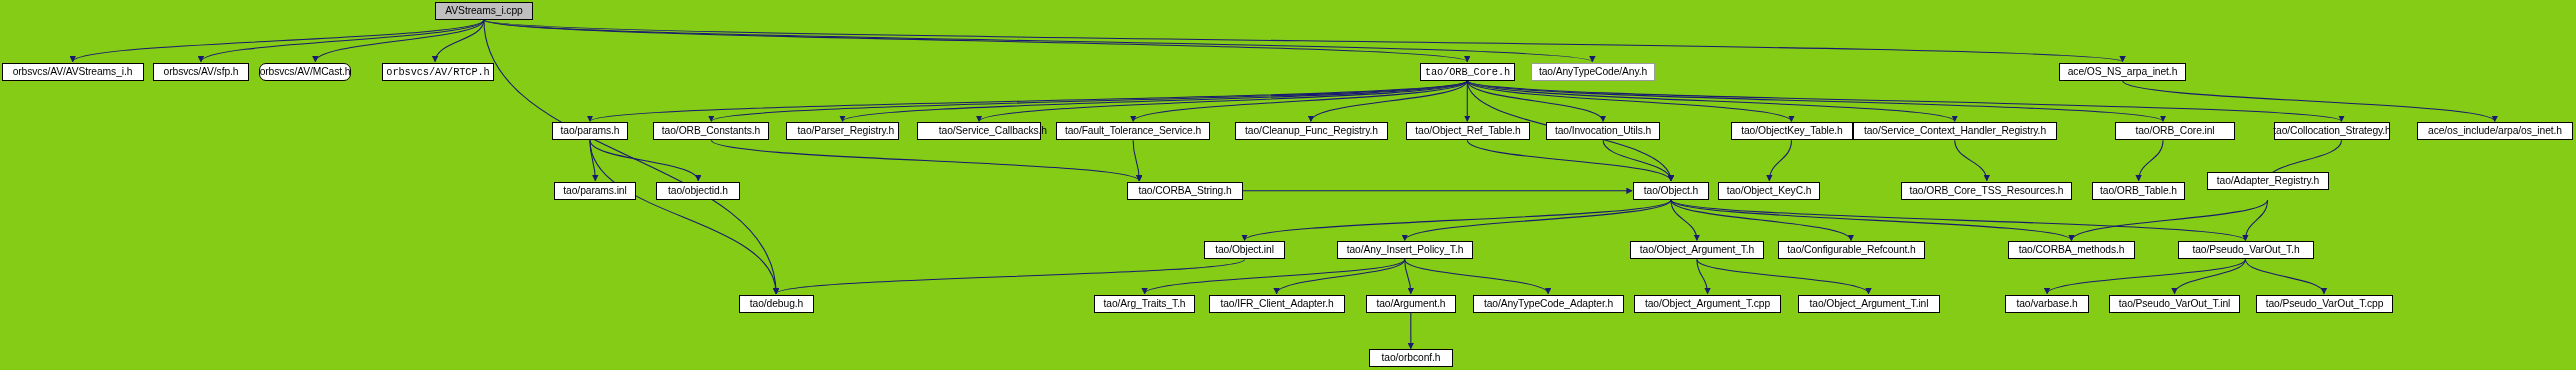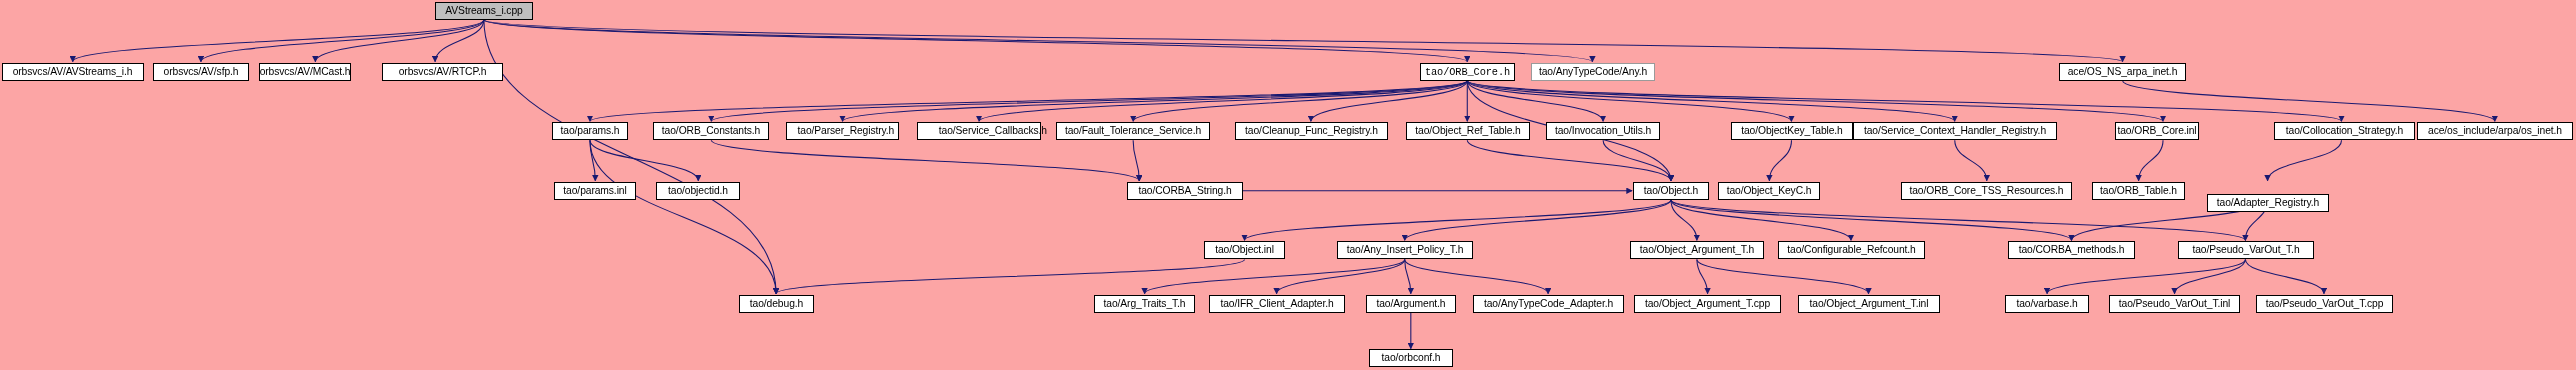--- a/index.html
+++ b/index.html
@@ -4,21 +4,21 @@
 <style>
   html, body {
     margin: 0;
     padding: 0;
     background: #ffffff;
   }
   #graph {
     position: relative;
     width: 2576px;
     height: 370px;
-    background: #fca5a5;
+    background: #84cc16;
     font-family: "Liberation Sans", sans-serif;
     overflow: hidden;
   }
   #edge-layer {
     position: absolute;
     left: 0;
     top: 0;
     width: 2576px;
     height: 370px;
     pointer-events: none;
@@ -118,24 +118,24 @@
   <div id="node-layer">
       <div class="node root" style="left: 435px; top: 1.5px; width: 98px;">
         <span class="node-label">AVStreams_i.cpp</span>
       </div>
       <div class="node" style="left: 1.5px; top: 63px; width: 142px;">
         <span class="node-label">orbsvcs/AV/AVStreams_i.h</span>
       </div>
       <div class="node" style="left: 153px; top: 63px; width: 96px;">
         <span class="node-label">orbsvcs/AV/sfp.h</span>
       </div>
-      <div class="node" style="left: 259px; top: 63px; width: 92px;">
+      <div class="node" style="left: 259px; top: 63px; width: 92px; border-radius: 7px;">
         <span class="node-label">orbsvcs/AV/MCast.h</span>
       </div>
-      <div class="node" style="left: 382px; top: 63px; width: 121px;">
+      <div class="node" style="left: 382px; top: 63px; width: 112px; font-family: Liberation Mono, monospace;">
         <span class="node-label">orbsvcs/AV/RTCP.h</span>
       </div>
       <div class="node" style="left: 1420px; top: 63px; width: 95px; font-family: Liberation Mono, monospace;">
         <span class="node-label">tao/ORB_Core.h</span>
       </div>
       <div class="node external" style="left: 1531px; top: 63px; width: 124px;">
         <span class="node-label">tao/AnyTypeCode/Any.h</span>
       </div>
       <div class="node" style="left: 2059px; top: 63px; width: 127px;">
         <span class="node-label">ace/OS_NS_arpa_inet.h</span>
@@ -163,24 +163,24 @@
       </div>
       <div class="node" style="left: 1546px; top: 122px; width: 114px;">
         <span class="node-label">tao/Invocation_Utils.h</span>
       </div>
       <div class="node" style="left: 1731px; top: 122px; width: 122px;">
         <span class="node-label">tao/ObjectKey_Table.h</span>
       </div>
       <div class="node" style="left: 1853px; top: 122px; width: 204px;">
         <span class="node-label">tao/Service_Context_Handler_Registry.h</span>
       </div>
-      <div class="node" style="left: 2115px; top: 122px; width: 84px; align-items: center;">
+      <div class="node" style="left: 2115px; top: 122px; width: 120px; align-items: center;">
         <span class="node-label">tao/ORB_Core.inl</span>
       </div>
-      <div class="node" style="left: 2274px; top: 122px; width: 141px;">
+      <div class="node" style="left: 2274px; top: 122px; width: 116px;">
         <span class="node-label">tao/Collocation_Strategy.h</span>
       </div>
       <div class="node" style="left: 2417px; top: 122px; width: 156px;">
         <span class="node-label">ace/os_include/arpa/os_inet.h</span>
       </div>
       <div class="node" style="left: 554px; top: 182px; width: 82px;">
         <span class="node-label">tao/params.inl</span>
       </div>
       <div class="node" style="left: 656px; top: 182px; width: 84px;">
         <span class="node-label">tao/objectid.h</span>
@@ -193,21 +193,21 @@
       </div>
       <div class="node" style="left: 1718px; top: 182px; width: 102px; text-align: right;">
         <span class="node-label">tao/Object_KeyC.h</span>
       </div>
       <div class="node" style="left: 1901px; top: 182px; width: 171px;">
         <span class="node-label">tao/ORB_Core_TSS_Resources.h</span>
       </div>
       <div class="node" style="left: 2092px; top: 182px; width: 93px;">
         <span class="node-label">tao/ORB_Table.h</span>
       </div>
-      <div class="node" style="left: 2207px; top: 194px; width: 122px;">
+      <div class="node" style="left: 2207px; top: 172px; width: 122px;">
         <span class="node-label">tao/Adapter_Registry.h</span>
       </div>
       <div class="node" style="left: 1204px; top: 241px; width: 81px;">
         <span class="node-label">tao/Object.inl</span>
       </div>
       <div class="node" style="left: 1337px; top: 241px; width: 136px;">
         <span class="node-label">tao/Any_Insert_Policy_T.h</span>
       </div>
       <div class="node" style="left: 1630px; top: 241px; width: 134px;">
         <span class="node-label">tao/Object_Argument_T.h</span>

